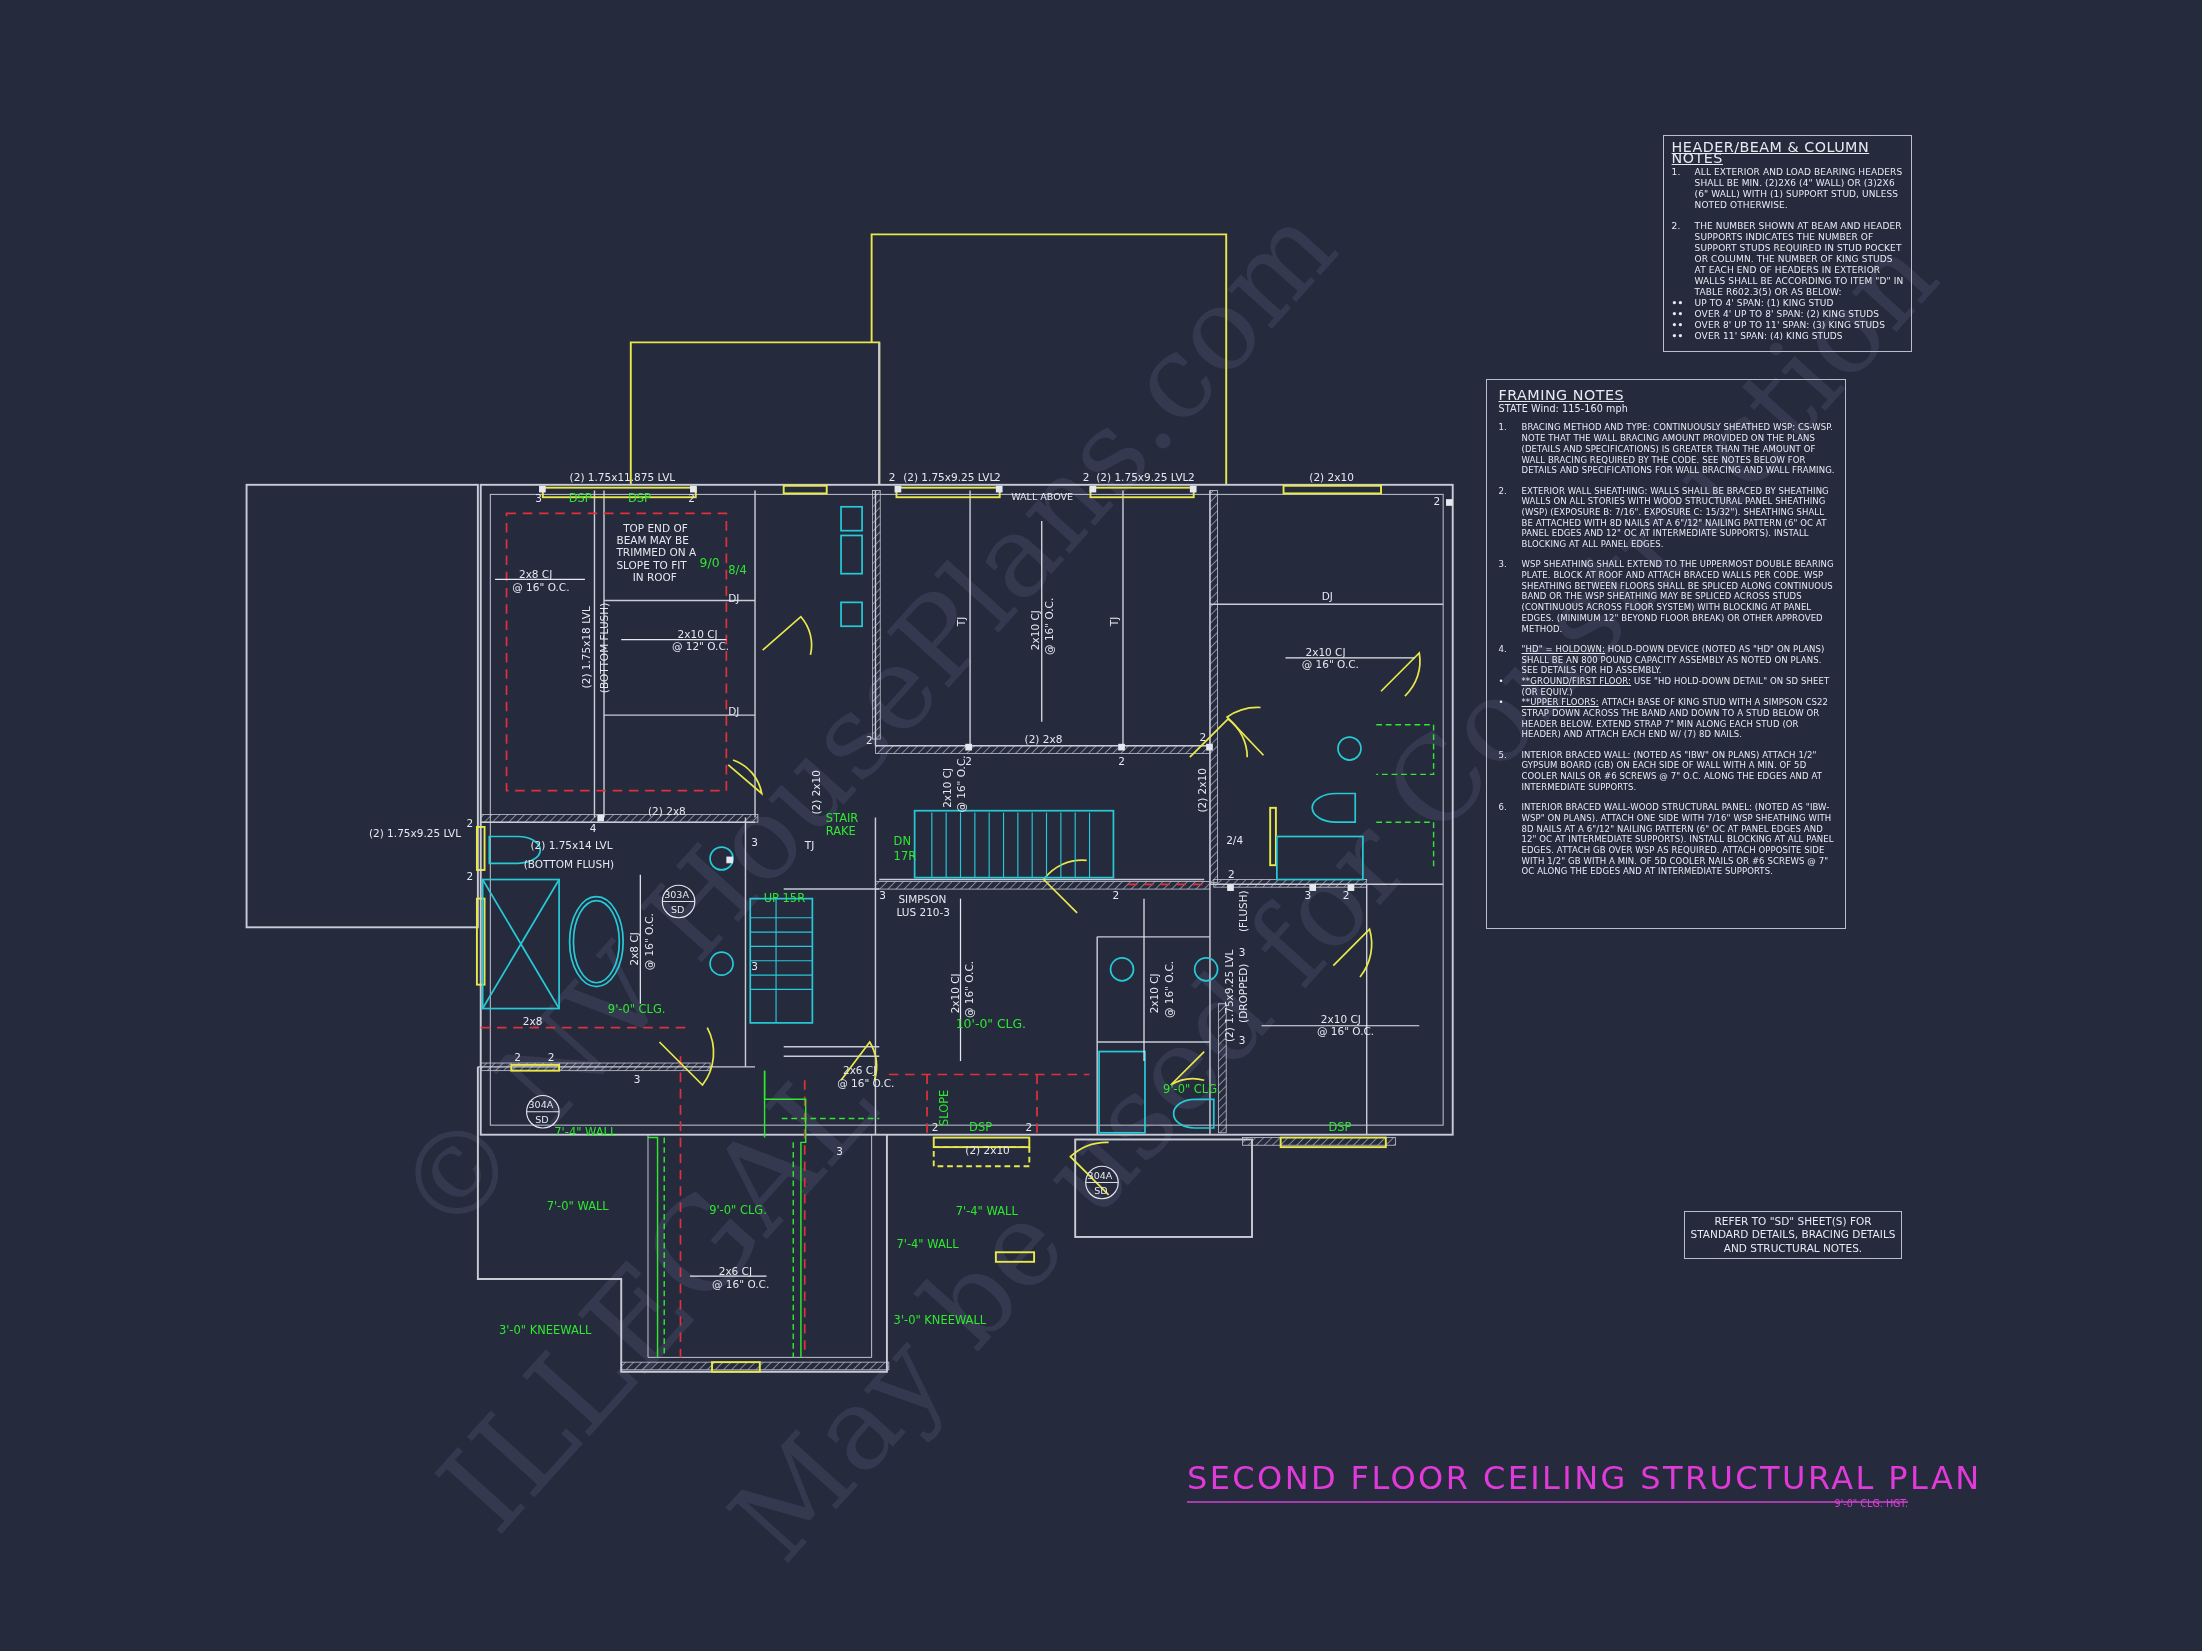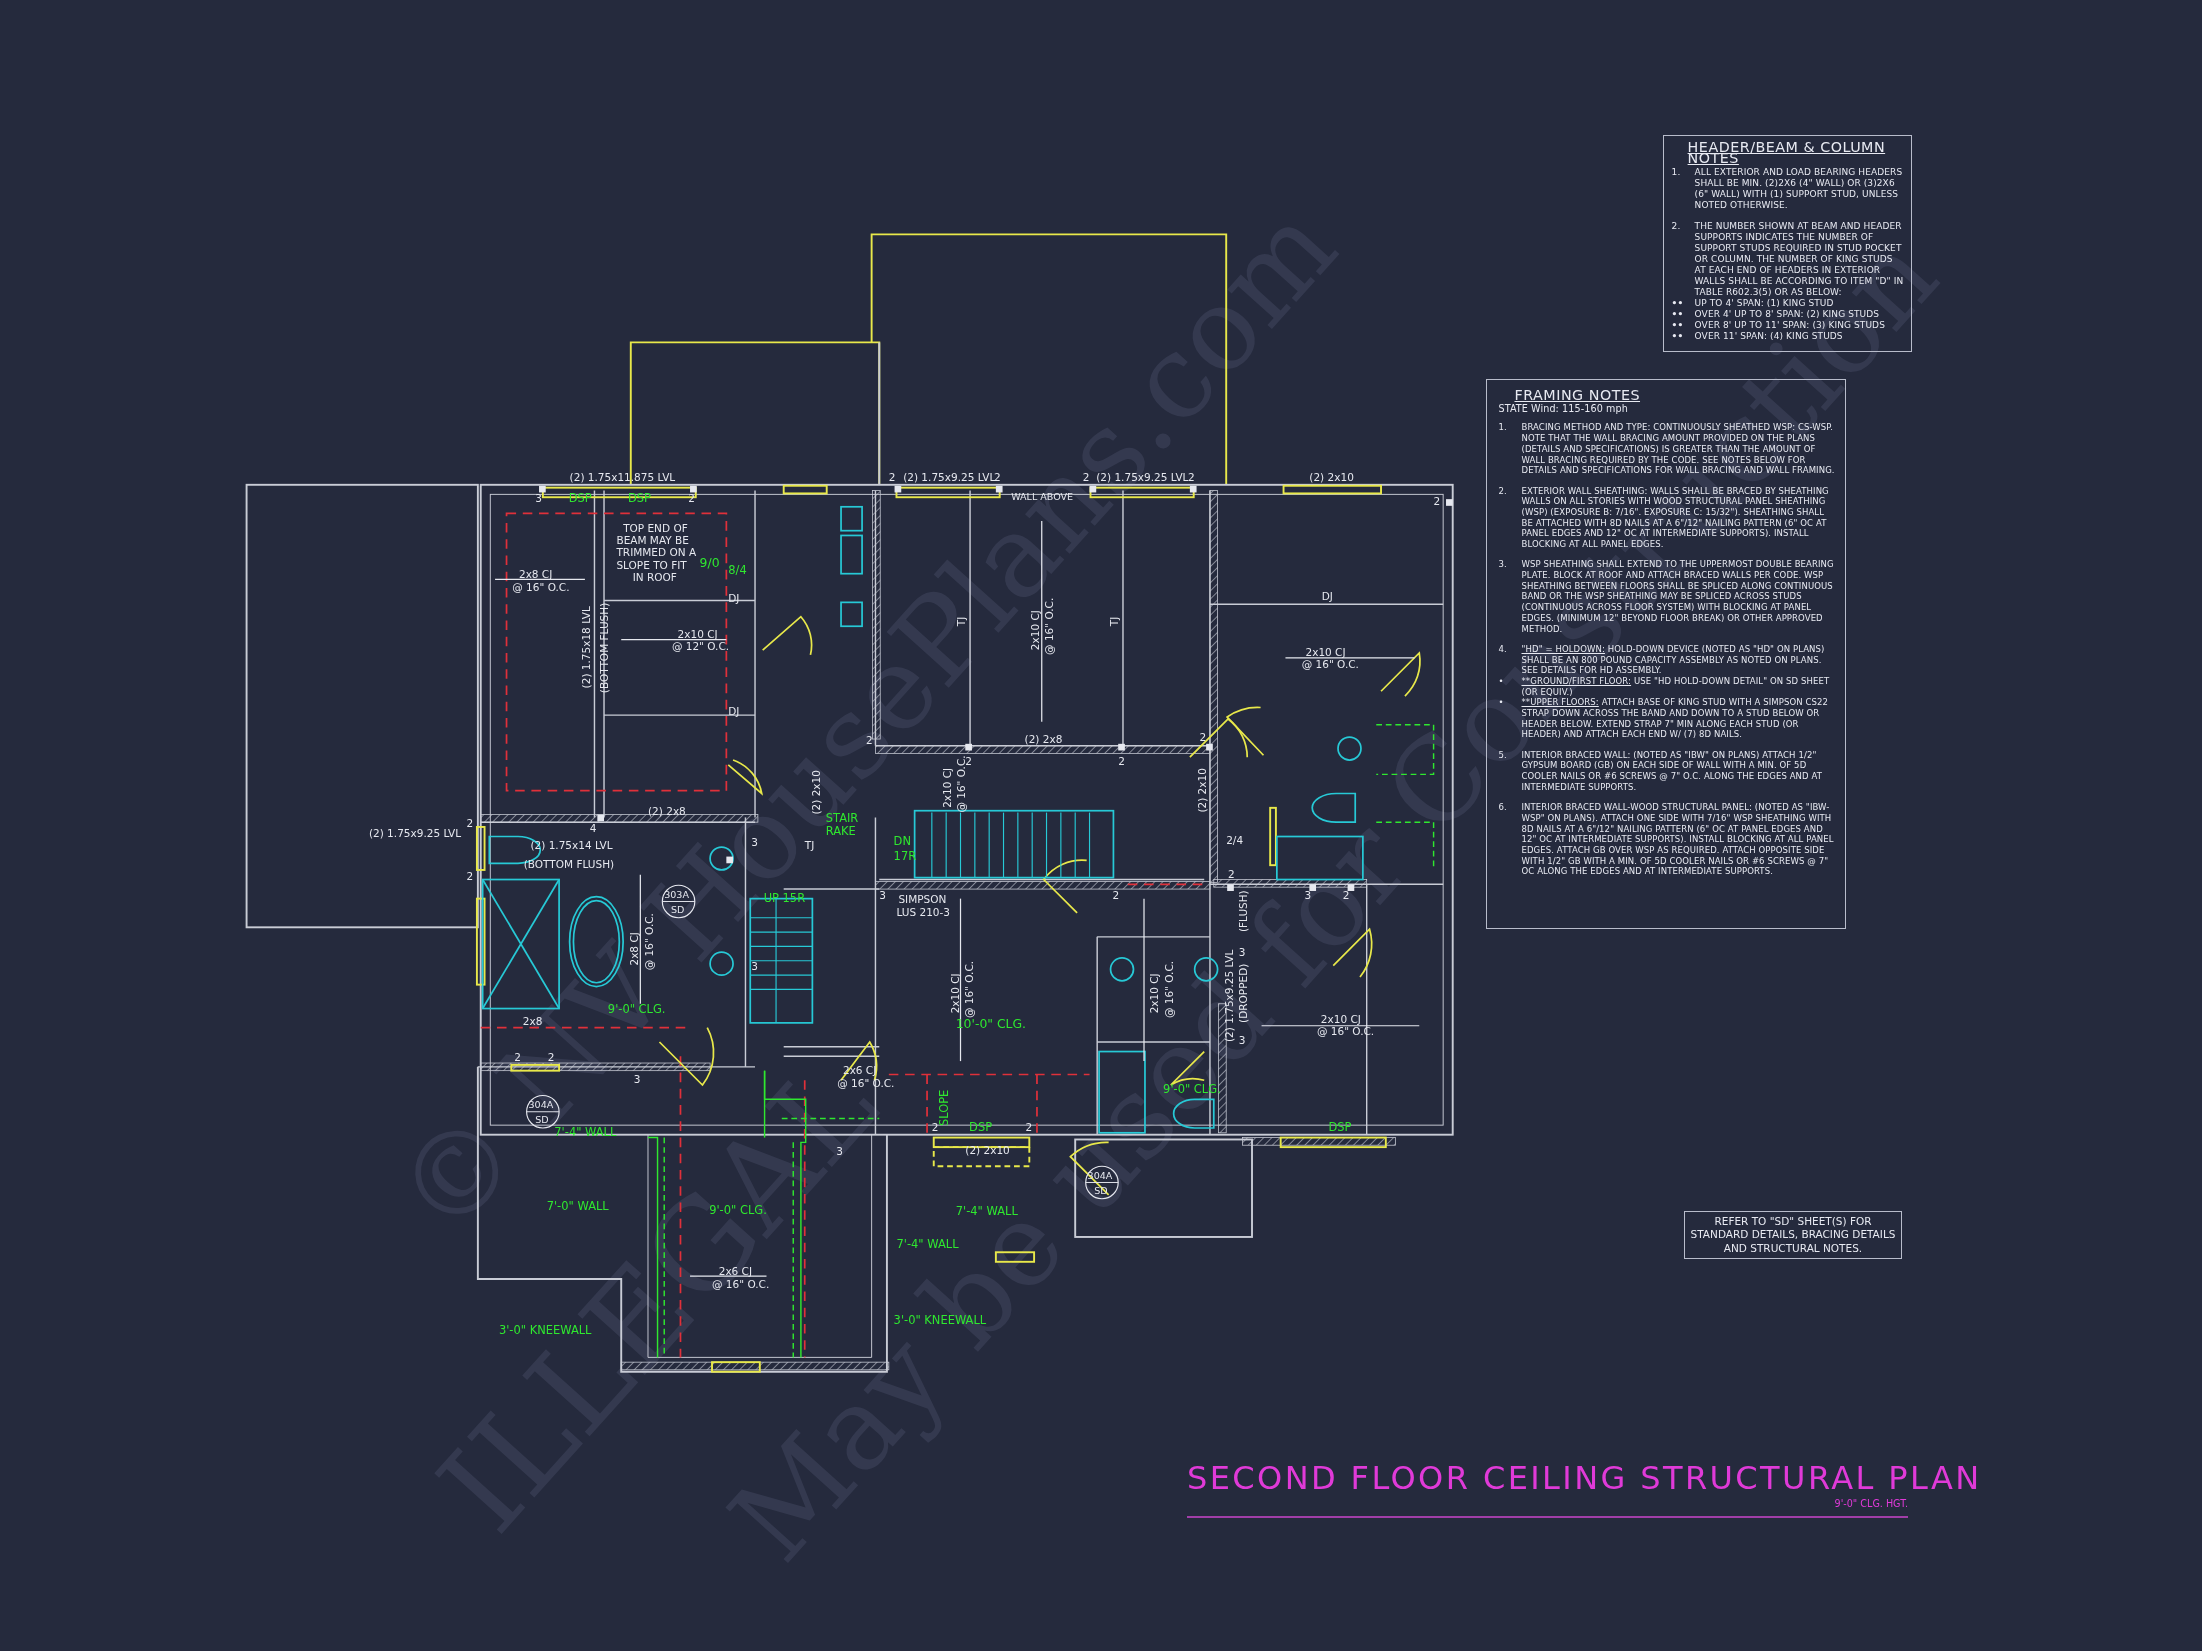--- a/index.html
+++ b/index.html
@@ -10,38 +10,38 @@
     color:#e6e8ef;
     position:relative;
   }
   #sheet { position:absolute; left:0; top:0; width:2202px; height:1652px; }
   svg text { font-family:"DejaVu Sans", sans-serif; }
   .notes-box {
     position:absolute; border:1.4px solid #b8bccb; background:transparent;
     color:#e8eaf2; font-size:9px; line-height:11px; letter-spacing:0.1px;
     box-sizing:border-box; text-transform:uppercase;
   }
-  .notes-title { font-size:14.3px; text-decoration:underline; letter-spacing:0.5px; margin-bottom:3.8px;margin-left:16px; }
+  .notes-title { font-size:14.3px; text-decoration:underline; letter-spacing:0.5px; margin-bottom:3.8px; }
   .notes-sub { font-size:9.6px; text-transform:none; margin-bottom:7.6px; }
   .note-item { display:flex; margin-bottom:9.6px; }
   .note-num { width:23px; flex:none; }
   .note-body { flex:1; }
   .bullet-row { display:flex; margin:0; }
   .bullet-dot { width:23px; flex:none; font-weight:bold; }
   .u { text-decoration:underline; }
   .refer-box {
     position:absolute; left:1684px; top:1211px; width:218px; height:48px;
     border:1.4px solid #b8bccb; box-sizing:border-box;
     font-size:10.5px; line-height:13.4px; text-align:center; color:#e8eaf2;
     padding-top:2.9px; text-transform:uppercase;
   }
   .plan-title {
     position:absolute; left:1187px; top:1459px; width:721px;
     color:#e03ad8; font-size:32px; letter-spacing:2.4px; text-transform:uppercase;
-    border-bottom:2.9px solid #a13ea8; padding-bottom:19px; white-space:nowrap;
+    border-bottom:2.9px solid #a13ea8; padding-bottom:4px; white-space:nowrap;
     font-family:"DejaVu Sans", sans-serif; font-weight:normal;
   }
   .plan-subtitle {
     position:absolute; left:1816px; top:1498px; width:92px; text-align:right;
     color:#e03ad8; font-size:9.6px;
   }
   .wm { font-family:"DejaVu Serif", serif; fill:#3a3f56; opacity:0.75; }
 </style>
 </head>
 <body>

